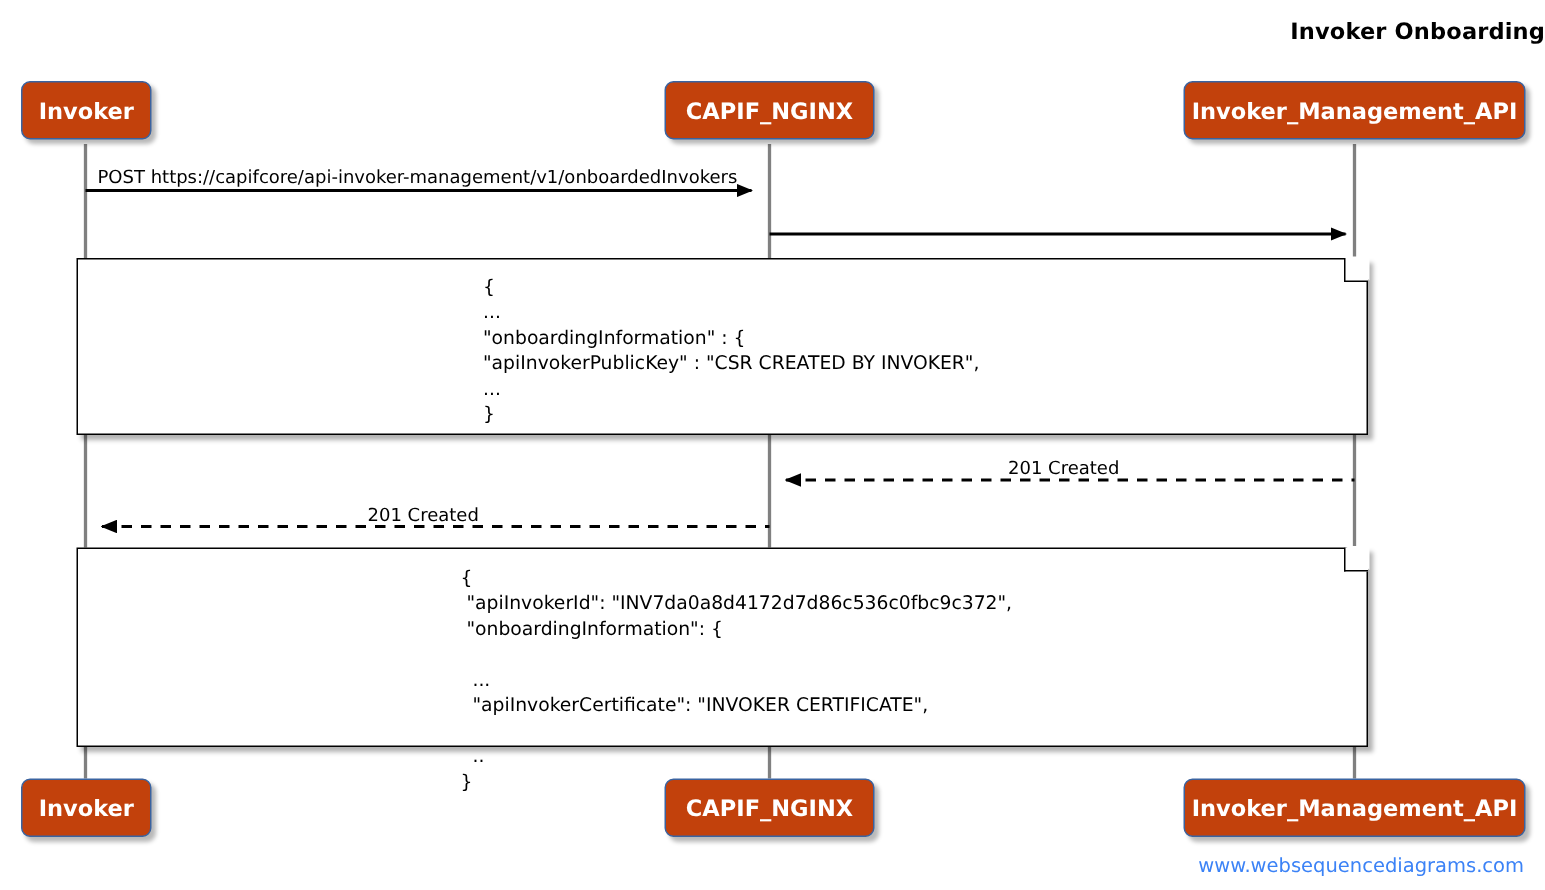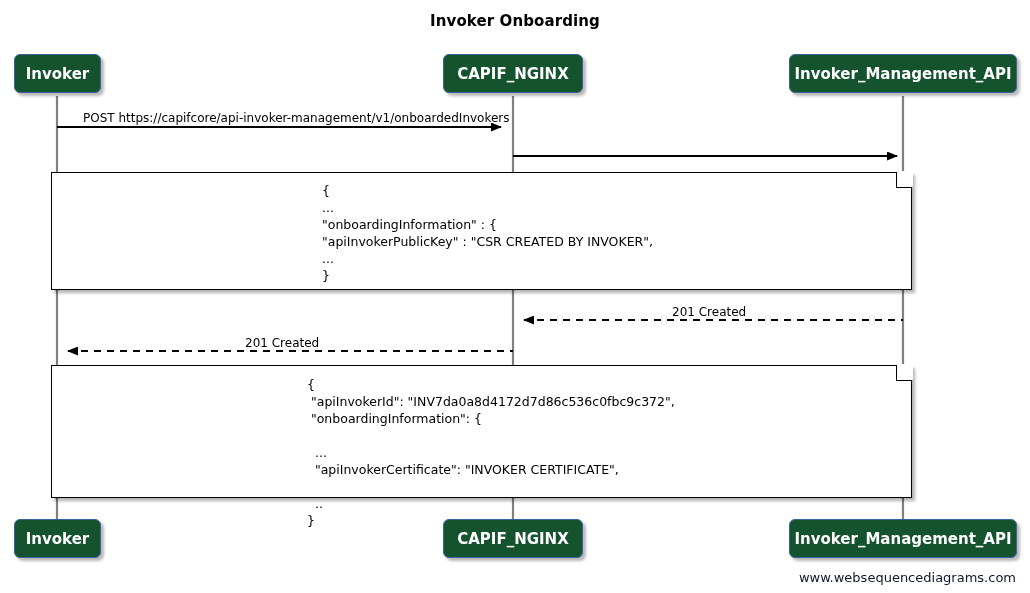--- a/index.html
+++ b/index.html
@@ -20,30 +20,30 @@
   #diagram svg {
     position: absolute;
     left: 0;
     top: 0;
   }
   .title {
     position: absolute;
     left: 0;
     top: 12px;
     width: 1030px;
-    text-align: center;
+    text-align: right;
     font-size: 15px;
     font-weight: bold;
     color: #000000;
     letter-spacing: 0.1px;
   }
   .actor-box {
     position: absolute;
     box-sizing: border-box;
-    background: #14532d;
+    background: #c2410c;
     border: 1.5px solid #3a63a0;
     border-radius: 6px;
     color: #ffffff;
     font-size: 15px;
     font-weight: bold;
     display: flex;
     align-items: center;
     justify-content: center;
     box-shadow: 3px 3px 3px rgba(0,0,0,0.28);
     white-space: nowrap;
@@ -85,21 +85,21 @@
   }
   .msg-label {
     position: absolute;
     font-size: 12px;
     color: #000000;
     white-space: nowrap;
   }
   .footer {
     position: absolute;
     font-size: 13px;
-    color: #0f172a;
+    color: #3b82f6;
     right: 14px;
     top: 570px;
     white-space: nowrap;
   }
 </style>
 </head>
 <body>
 
 <div id="diagram">
 
@@ -142,21 +142,21 @@
   <div class="actor-box" style="left:14px; top:519px; width:87px; height:39px;">
     <span>Invoker</span>
   </div>
   <div class="actor-box" style="left:443px; top:519px; width:140px; height:39px;">
     <span>CAPIF_NGINX</span>
   </div>
   <div class="actor-box" style="left:789px; top:519px; width:228px; height:39px;">
     <span>Invoker_Management_API</span>
   </div>
 
-  <div class="msg-label" style="left:83px; top:111px;text-align:center;">POST https://capifcore/api-invoker-management/v1/onboardedInvokers</div>
+  <div class="msg-label" style="left:65px; top:111px;text-align:center;">POST https://capifcore/api-invoker-management/v1/onboardedInvokers</div>
   <div class="msg-label" style="left:672px; top:305px;">201 Created</div>
   <div class="msg-label" style="left:245px; top:336px;">201 Created</div>
 
   <div class="note-box" style="left:51px; top:172px; width:861px; height:118px;">
     <div class="note-fold-cover"></div>
     <div class="note-fold"></div>
     <div class="note-text" style="left:270px; top:9px;">{
 ...
 "onboardingInformation" : {
 "apiInvokerPublicKey" : "CSR CREATED BY INVOKER",

